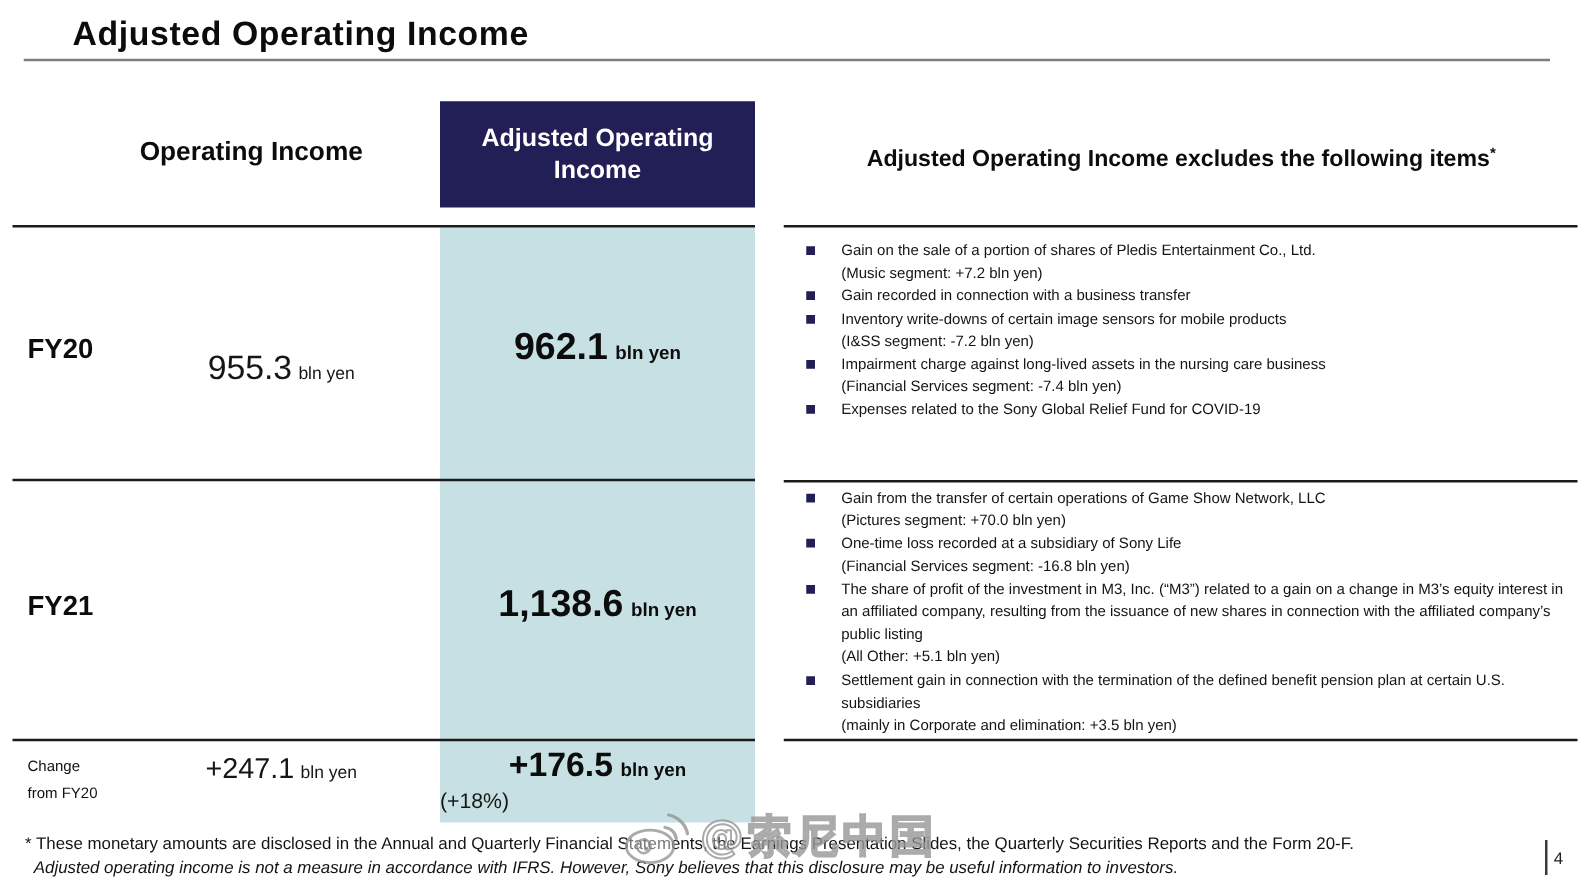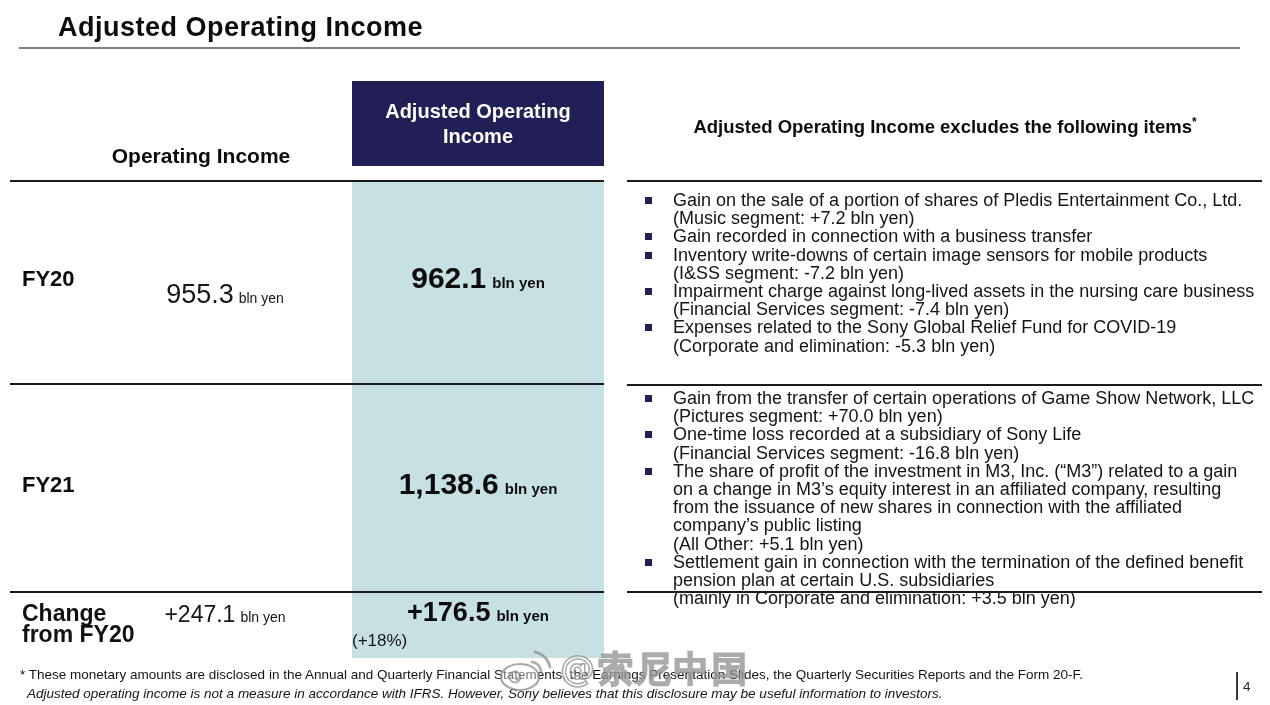--- a/index.html
+++ b/index.html
@@ -7,21 +7,21 @@
   .slide {
     position: relative; width: 1270px; height: 705px;
     background: #ffffff; color: #111111; overflow: hidden;
   }
 
   
   .title { position: absolute; left: 58px; top: 12px; font-size: 27px; font-weight: bold; letter-spacing: .5px; color: #0c0c0c; }
   .title-rule { position: absolute; left: 19px; top: 47px; width: 1221px; height: 2px; background: #7f7f7f; }
 
   
-  .oi-header { position: absolute; left: 70px; top: 110px; width: 262px; text-align: center; font-size: 21px; font-weight: bold; color: #0c0c0c; margin-top: 34px; }
+  .oi-header { position: absolute; left: 70px; top: 110px; width: 262px; text-align: center; font-size: 21px; font-weight: bold; color: #0c0c0c; }
   .navy-box { position: absolute; left: 352px; top: 81px; width: 252px; height: 85px; background: #211f55;
     color: #ffffff; font-size: 20px; font-weight: bold; line-height: 25px; text-align: center;
     display: flex; align-items: center; justify-content: center; padding: 0 14px; }
   .right-header { position: absolute; left: 627px; top: 115px; width: 636px; text-align: center; font-size: 18.5px; font-weight: bold; color: #0c0c0c; }
   .right-header sup { font-size: 12px; }
 
   
   .blue-col { position: absolute; left: 352px; top: 182px; width: 252px; height: 476px; background: #c7e0e3; z-index: 0; }
 
   
@@ -37,32 +37,32 @@
   .fy-label { position: absolute; left: 22px; font-size: 22px; font-weight: bold; color: #0c0c0c; z-index: 1; }
   .fy20-label { top: 266px; } .fy21-label { top: 472px; }
   .val { position: absolute; z-index: 1; white-space: nowrap; }
   .oi-val { left: 95px; width: 260px; text-align: center; font-size: 27px; font-weight: normal; color: #161616; }
   .fy20-oi { top: 263px; margin-top: 16px; } .fy21-oi { top: 469px; }
   .adj-val { left: 352px; width: 252px; text-align: center; font-size: 30px; font-weight: bold; color: #0c0c0c; }
   .fy20-adj { top: 261px; } .fy21-adj { top: 467px; }
   .unit-sm { font-size: 14px; font-weight: normal; margin-left: 5px; }
   .unit-bold { font-size: 15px; font-weight: bold; margin-left: 6px; }
 
-  .change-label { position: absolute; left: 22px; top: 603px; font-size: 23px; font-weight: bold; line-height: 21px; z-index: 1; }
+  .change-label { position: absolute; left: 22px; top: 603px; font-size: 12px; font-weight: normal; line-height: 21px; z-index: 1; }
   .change-label span { display: block; }
   .change-oi { left: 95px; top: 601px; width: 260px; text-align: center; font-size: 23px; color: #161616; }
   .change-adj { left: 352px; top: 597px; width: 252px; text-align: center; font-size: 27px; font-weight: bold; color: #0c0c0c; }
   .change-pct { position: absolute; left: 352px; top: 631px; width: 232px; text-align: left; font-size: 17px; font-weight: normal; color: #161616; z-index: 1; }
 
   
   .excl-list { position: absolute; left: 627px; width: 636px; z-index: 1; }
   .fy20-list { top: 191px; } .fy21-list { top: 389px; }
   .bullet { display: flex; align-items: flex-start; }
   .sq { flex: none; width: 7px; height: 7px; background: #211f55; margin: 6px 0 0 18px; }
-  .bullet-text { margin-left: 21px; font-size: 18px; line-height: 18.2px; color: #141414; padding-right: 8px; }
+  .bullet-text { margin-left: 21px; font-size: 12px; line-height: 18.2px; color: #141414; padding-right: 8px; }
 
   
   .note1 { position: absolute; left: 20px; top: 667px; font-size: 13.5px; color: #141414; z-index: 1; white-space: nowrap; }
   .note2 { position: absolute; left: 27px; top: 686px; font-size: 13.5px; font-style: italic; color: #141414; z-index: 1; white-space: nowrap; }
   .page-bar { position: absolute; left: 1236px; top: 672px; width: 2px; height: 28px; background: #3a3a3a; z-index: 1; }
   .page-num { position: absolute; left: 1243px; top: 679px; font-size: 13.5px; color: #222; z-index: 1; }
 
   
   .watermark { position: absolute; left: 496px; top: 644px; display: flex; align-items: center; z-index: 5; opacity: .9; pointer-events: none; }
   .wm-text {
@@ -133,21 +133,20 @@
         <span class="sq"></span>
         <div class="bullet-text">
           <div>Impairment charge against long-lived assets in the nursing care business</div>
           <div>(Financial Services segment: -7.4 bln yen)</div>
         </div>
       </div>
     <div class="bullet">
         <span class="sq"></span>
         <div class="bullet-text">
           <div>Expenses related to the Sony Global Relief Fund for COVID-19</div>
-          <div>(Corporate and elimination: -5.3 bln yen)</div>
         </div>
       </div>
   </div>
 
   <div class="excl-list fy21-list">
     <div class="bullet">
         <span class="sq"></span>
         <div class="bullet-text">
           <div>Gain from the transfer of certain operations of Game Show Network, LLC</div>
           <div>(Pictures segment: +70.0 bln yen)</div>

